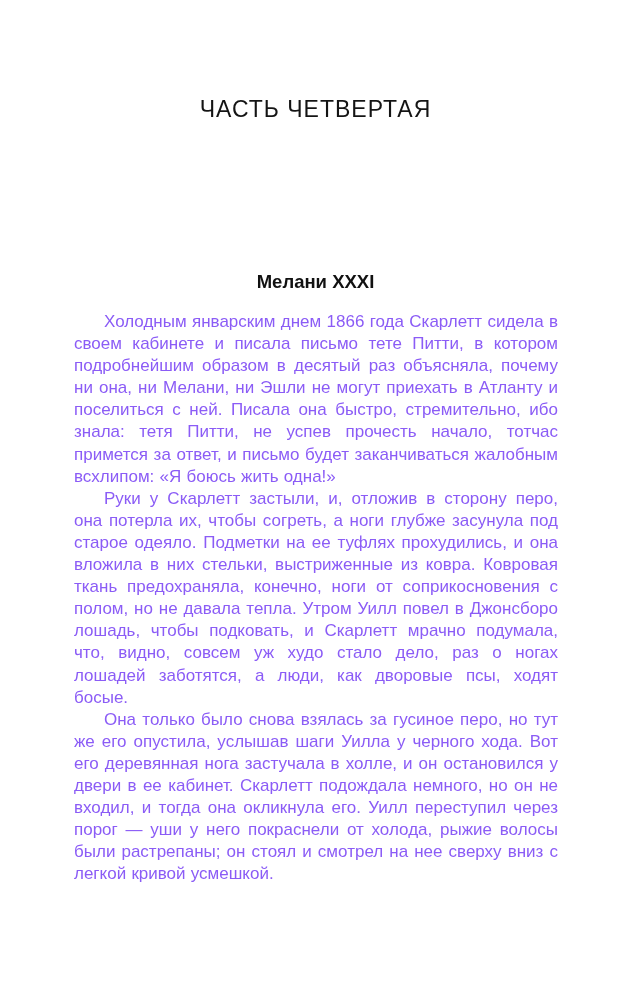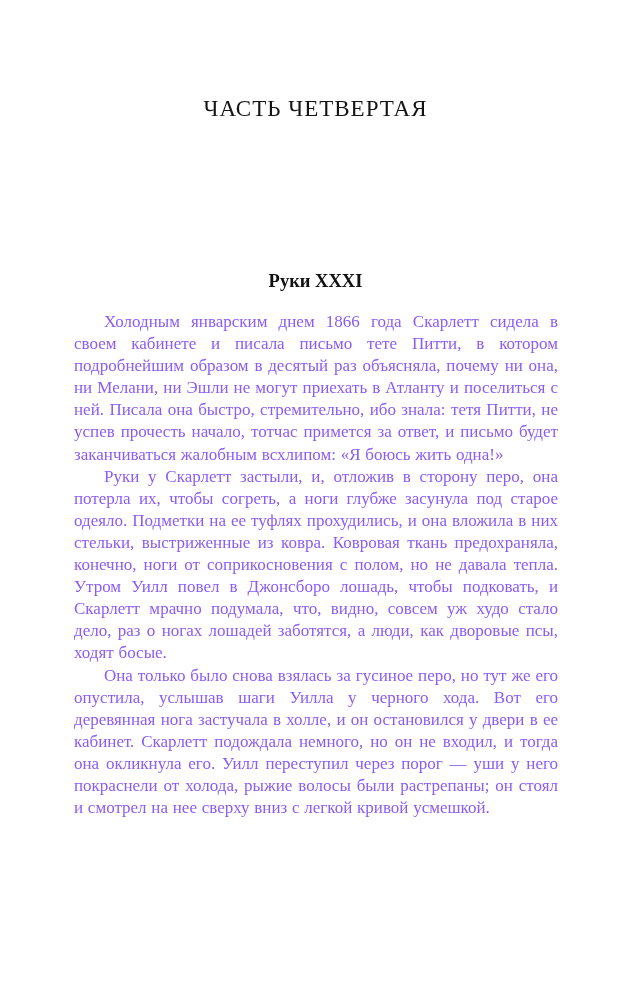--- a/index.html
+++ b/index.html
@@ -6,21 +6,21 @@
       margin: 0;
       padding: 0;
       background: #ffffff;
     }
     .page {
       position: relative;
       width: 631px;
       height: 1000px;
       background: #ffffff;
       overflow: hidden;
-      font-family: Liberation Serif, serif;
+      font-family: Liberation Sans, sans-serif;
       color: #111111;
     }
     .part-title {
       position: absolute;
       top: 96px;
       left: 0;
       width: 100%;
       text-align: center;
       font-size: 23px;
       font-weight: 400;
@@ -55,21 +55,21 @@
       word-spacing: 0.5px;
     }
   </style>
 </head>
 <body>
 
 <div class="page" lang="ru">
 
   <div class="part-title">ЧАСТЬ ЧЕТВЕРТАЯ</div>
 
-  <div class="chapter-title">Руки XXXI</div>
+  <div class="chapter-title">Мелани XXXI</div>
 
   <div class="text-block">
     <p>Холодным январским днем 1866 года Скарлетт сидела в своем кабинете и писала письмо тете Питти, в котором подробнейшим образом в десятый раз объясняла, почему ни она, ни Мелани, ни Эшли не могут приехать в Атланту и поселиться с ней. Писала она быстро, стремительно, ибо знала: тетя Питти, не успев прочесть начало, тотчас примется за ответ, и письмо будет заканчиваться жалобным всхлипом: «Я боюсь жить одна!»</p>
     <p>Руки у Скарлетт застыли, и, отложив в сторону перо, она потерла их, чтобы согреть, а ноги глубже засунула под старое одеяло. Подметки на ее туфлях прохудились, и она вложила в них стельки, выстриженные из ковра. Ковровая ткань предохраняла, конечно, ноги от соприкосновения с полом, но не давала тепла. Утром Уилл повел в Джонсборо лошадь, чтобы подковать, и Скарлетт мрачно подумала, что, видно, совсем уж худо стало дело, раз о ногах лошадей заботятся, а люди, как дворовые псы, ходят босые.</p>
     <p>Она только было снова взялась за гусиное перо, но тут же его опустила, услышав шаги Уилла у черного хода. Вот его деревянная нога застучала в холле, и он остановился у двери в ее кабинет. Скарлетт подождала немного, но он не входил, и тогда она окликнула его. Уилл переступил через порог — уши у него покраснели от холода, рыжие волосы были растрепаны; он стоял и смотрел на нее сверху вниз с легкой кривой усмешкой.</p>
   </div>
 
 </div>
 
 </body></html>

